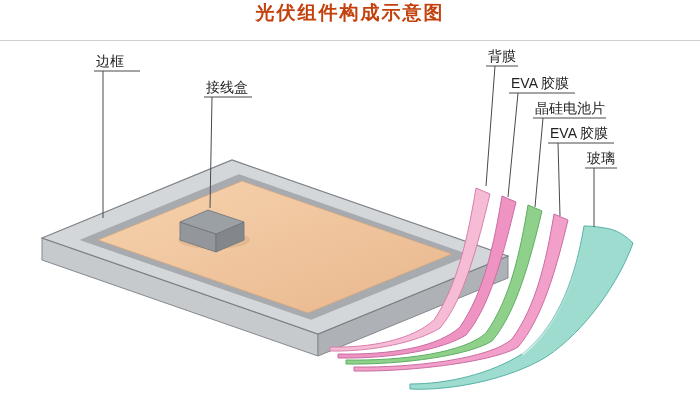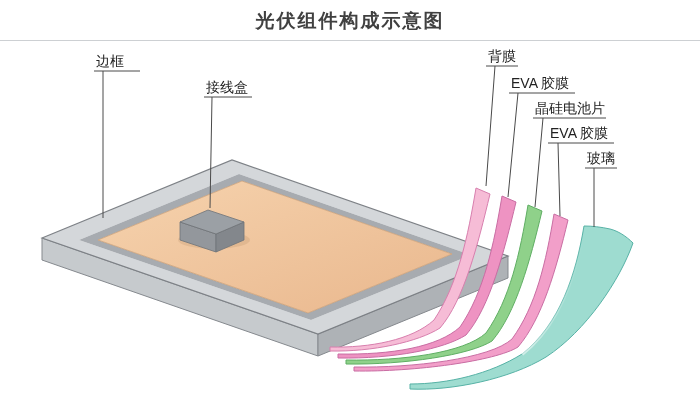--- a/index.html
+++ b/index.html
@@ -1,22 +1,22 @@
 <!DOCTYPE html>
 <html><head>
 <meta charset="utf-8">
 <style>
   html,body{margin:0;padding:0;background:#fff;}
   .stage{
     position:relative;width:700px;height:406px;background:#ffffff;
     font-family:"Liberation Sans","DejaVu Sans",sans-serif;overflow:hidden;
   }
   .title{
-    position:absolute;top:8px;left:0;width:100%;text-align:center;
-    font-size:19px;font-weight:bold;color:#404040;letter-spacing:2px;
+    position:absolute;top:0;left:0;width:100%;text-align:center;
+    font-size:19px;font-weight:bold;color:#c2410c;letter-spacing:2px;
   }
   .title-divider{
     position:absolute;top:40px;left:0;width:100%;height:1px;background:#cdd0d3;
   }
   svg{position:absolute;top:0;left:0;}
   text{font-family:"Liberation Sans","DejaVu Sans",sans-serif;font-size:14px;fill:#222;}
   .leader{stroke:#4a4a4a;stroke-width:1;fill:none;}
   .underline{stroke:#4a4a4a;stroke-width:1;}
 </style>
 </head>

